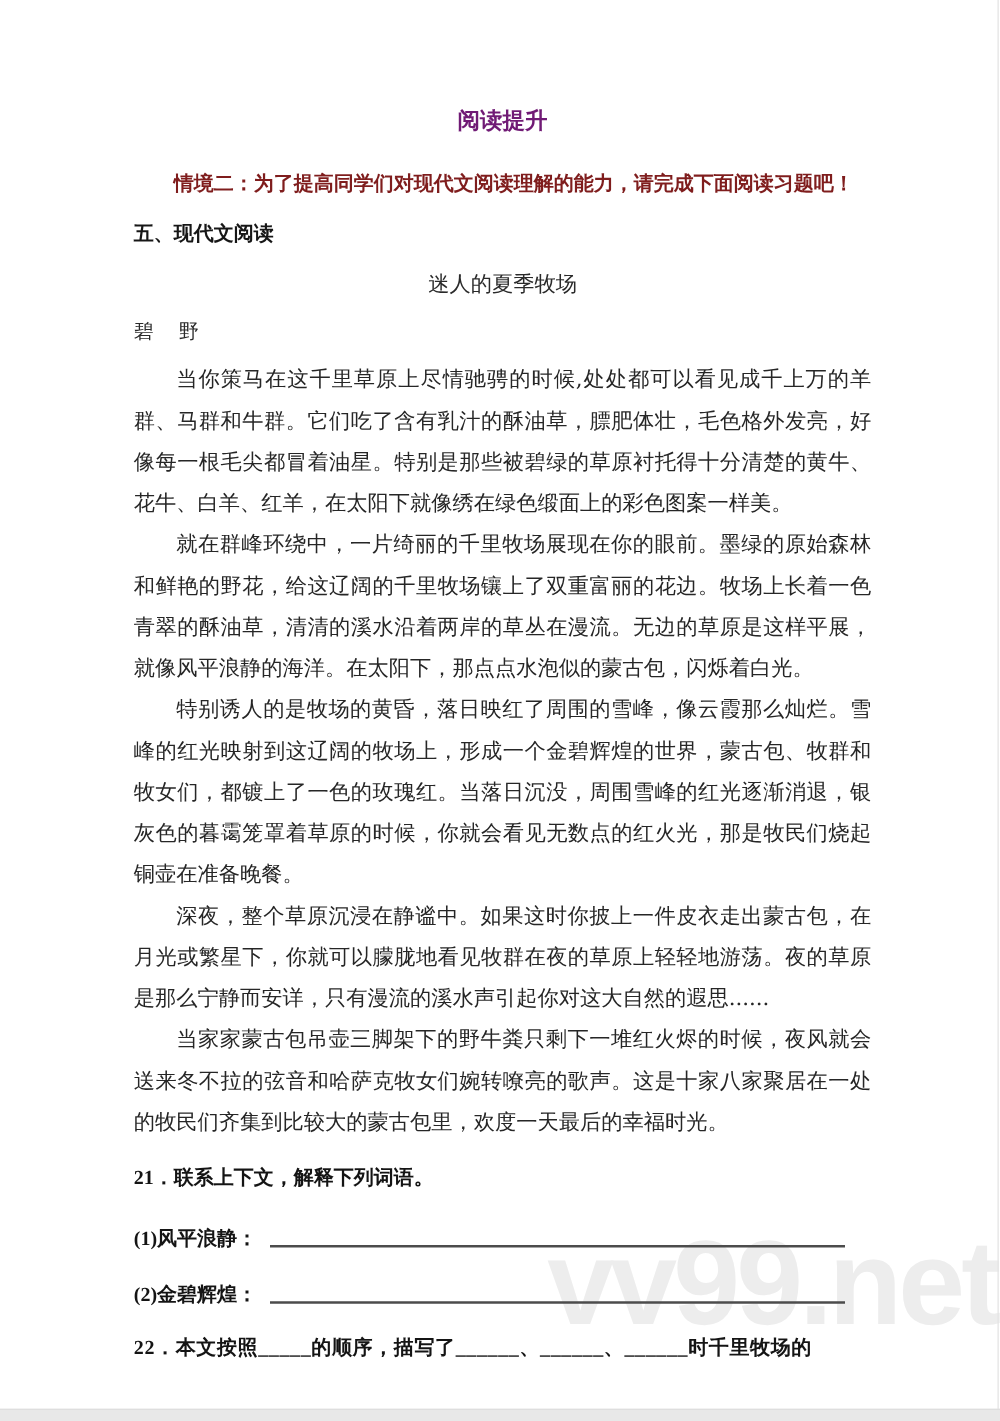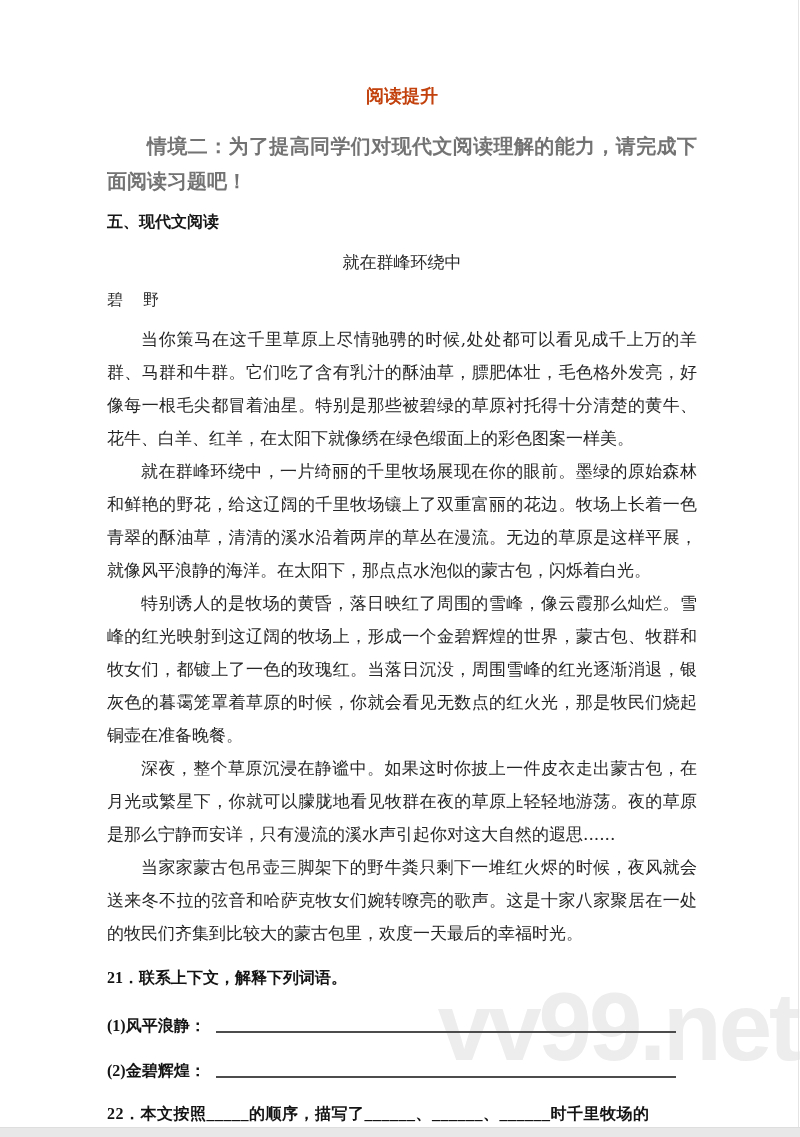--- a/index.html
+++ b/index.html
@@ -30,29 +30,29 @@
     top: 84px;
     width: 590px;
     z-index: 1;
   }
   .doc-title {
     margin: 0 0 22px 0;
     text-align: center;
     font-family: "Liberation Sans", sans-serif;
     font-weight: bold;
     font-size: 18px;
-    color: #c2410c;
+    color: #701a75;
   }
   .intro {
     margin: 0 0 12px 0;
-    font-family: Liberation Mono, monospace;
+    font-family: Liberation Serif, serif;
     font-weight: bold;
-    font-size: 20px;
+    font-size: 16px;
     line-height: 35px;
-    color: #737373;
+    color: #7f1d1d;
     text-indent: 2em;
     text-align: justify;
   }
   .section-heading {
     margin: 0 0 18px 0;
     font-family: "Liberation Serif", serif;
     font-weight: bold;
     font-size: 16px;
     color: #161616;
   }
@@ -134,21 +134,21 @@
   <div class="watermark">vv99.net</div>
 
   <div class="content">
 
     <h1 class="doc-title">阅读提升</h1>
 
     <p class="intro">情境二：为了提高同学们对现代文阅读理解的能力，请完成下面阅读习题吧！</p>
 
     <h2 class="section-heading">五、现代文阅读</h2>
 
-    <div class="article-title">就在群峰环绕中</div>
+    <div class="article-title">迷人的夏季牧场</div>
 
     <div class="article-author">碧　野</div>
 
     <div>
       <p class="body-para">当你策马在这千里草原上尽情驰骋的时候,处处都可以看见成千上万的羊群、马群和牛群。它们吃了含有乳汁的酥油草，膘肥体壮，毛色格外发亮，好像每一根毛尖都冒着油星。特别是那些被碧绿的草原衬托得十分清楚的黄牛、花牛、白羊、红羊，在太阳下就像绣在绿色缎面上的彩色图案一样美。</p>
       <p class="body-para">就在群峰环绕中，一片绮丽的千里牧场展现在你的眼前。墨绿的原始森林和鲜艳的野花，给这辽阔的千里牧场镶上了双重富丽的花边。牧场上长着一色青翠的酥油草，清清的溪水沿着两岸的草丛在漫流。无边的草原是这样平展，就像风平浪静的海洋。在太阳下，那点点水泡似的蒙古包，闪烁着白光。</p>
       <p class="body-para">特别诱人的是牧场的黄昏，落日映红了周围的雪峰，像云霞那么灿烂。雪峰的红光映射到这辽阔的牧场上，形成一个金碧辉煌的世界，蒙古包、牧群和牧女们，都镀上了一色的玫瑰红。当落日沉没，周围雪峰的红光逐渐消退，银灰色的暮霭笼罩着草原的时候，你就会看见无数点的红火光，那是牧民们烧起铜壶在准备晚餐。</p>
       <p class="body-para">深夜，整个草原沉浸在静谧中。如果这时你披上一件皮衣走出蒙古包，在月光或繁星下，你就可以朦胧地看见牧群在夜的草原上轻轻地游荡。夜的草原是那么宁静而安详，只有漫流的溪水声引起你对这大自然的遐思......</p>
       <p class="body-para">当家家蒙古包吊壶三脚架下的野牛粪只剩下一堆红火烬的时候，夜风就会送来冬不拉的弦音和哈萨克牧女们婉转嘹亮的歌声。这是十家八家聚居在一处的牧民们齐集到比较大的蒙古包里，欢度一天最后的幸福时光。</p>
     </div>

